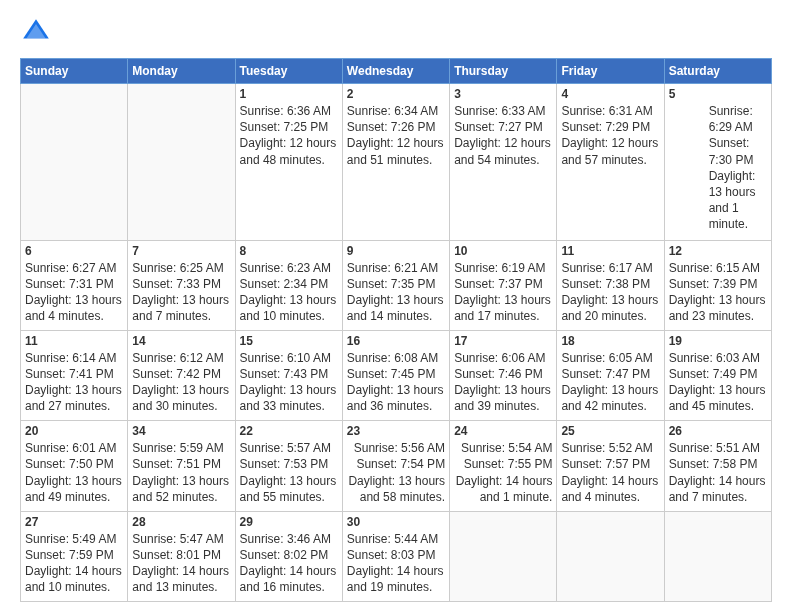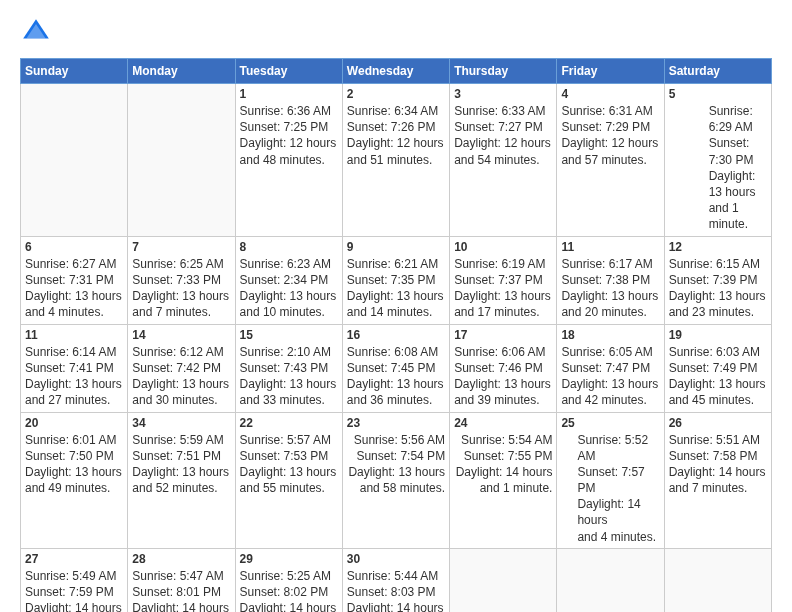--- a/index.html
+++ b/index.html
@@ -224,21 +224,21 @@
           </td>
           <td>
             <span class="day-num">14</span>
             <div class="day-info" style="white-space: pre-line;">Sunrise: 6:12 AM
 Sunset: 7:42 PM
 Daylight: 13 hours
 and 30 minutes.</div>
           </td>
           <td>
             <span class="day-num">15</span>
-            <div class="day-info" style="white-space: pre-line;">Sunrise: 2:10 AM
+            <div class="day-info" style="white-space: pre-line;">Sunrise: 6:10 AM
 Sunset: 7:43 PM
 Daylight: 13 hours
 and 33 minutes.</div>
           </td>
           <td>
             <span class="day-num">16</span>
             <div class="day-info" style="white-space: pre-line;">Sunrise: 6:08 AM
 Sunset: 7:45 PM
 Daylight: 13 hours
 and 36 minutes.</div>
@@ -296,21 +296,21 @@
           </td>
           <td>
             <span class="day-num">24</span>
             <div class="day-info" style="white-space: pre-line; text-align: right;">Sunrise: 5:54 AM
 Sunset: 7:55 PM
 Daylight: 14 hours
 and 1 minute.</div>
           </td>
           <td>
             <span class="day-num">25</span>
-            <div class="day-info" style="white-space: pre-line; margin-left: 16px;">Sunrise: 5:52 AM
+            <div class="day-info" style="white-space: pre-line;">Sunrise: 5:52 AM
 Sunset: 7:57 PM
 Daylight: 14 hours
 and 4 minutes.</div>
           </td>
           <td>
             <span class="day-num">26</span>
             <div class="day-info" style="white-space: pre-line;">Sunrise: 5:51 AM
 Sunset: 7:58 PM
 Daylight: 14 hours
 and 7 minutes.</div>
@@ -326,21 +326,21 @@
           </td>
           <td>
             <span class="day-num">28</span>
             <div class="day-info" style="white-space: pre-line;">Sunrise: 5:47 AM
 Sunset: 8:01 PM
 Daylight: 14 hours
 and 13 minutes.</div>
           </td>
           <td>
             <span class="day-num">29</span>
-            <div class="day-info" style="white-space: pre-line;">Sunrise: 5:25 AM
+            <div class="day-info" style="white-space: pre-line;">Sunrise: 3:46 AM
 Sunset: 8:02 PM
 Daylight: 14 hours
 and 16 minutes.</div>
           </td>
           <td>
             <span class="day-num">30</span>
             <div class="day-info" style="white-space: pre-line;">Sunrise: 5:44 AM
 Sunset: 8:03 PM
 Daylight: 14 hours
 and 19 minutes.</div>

